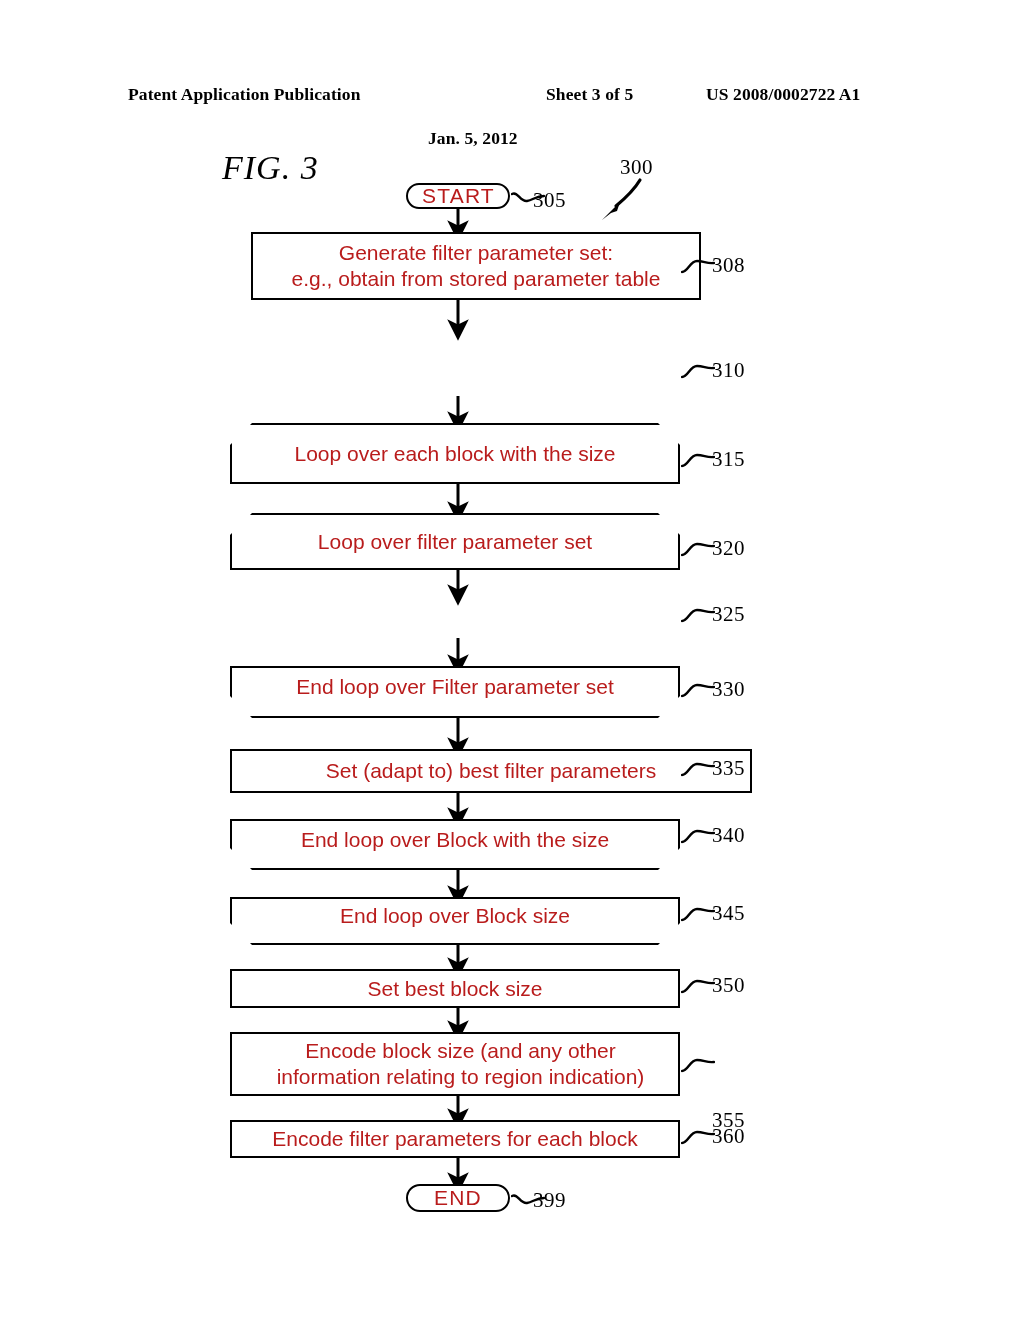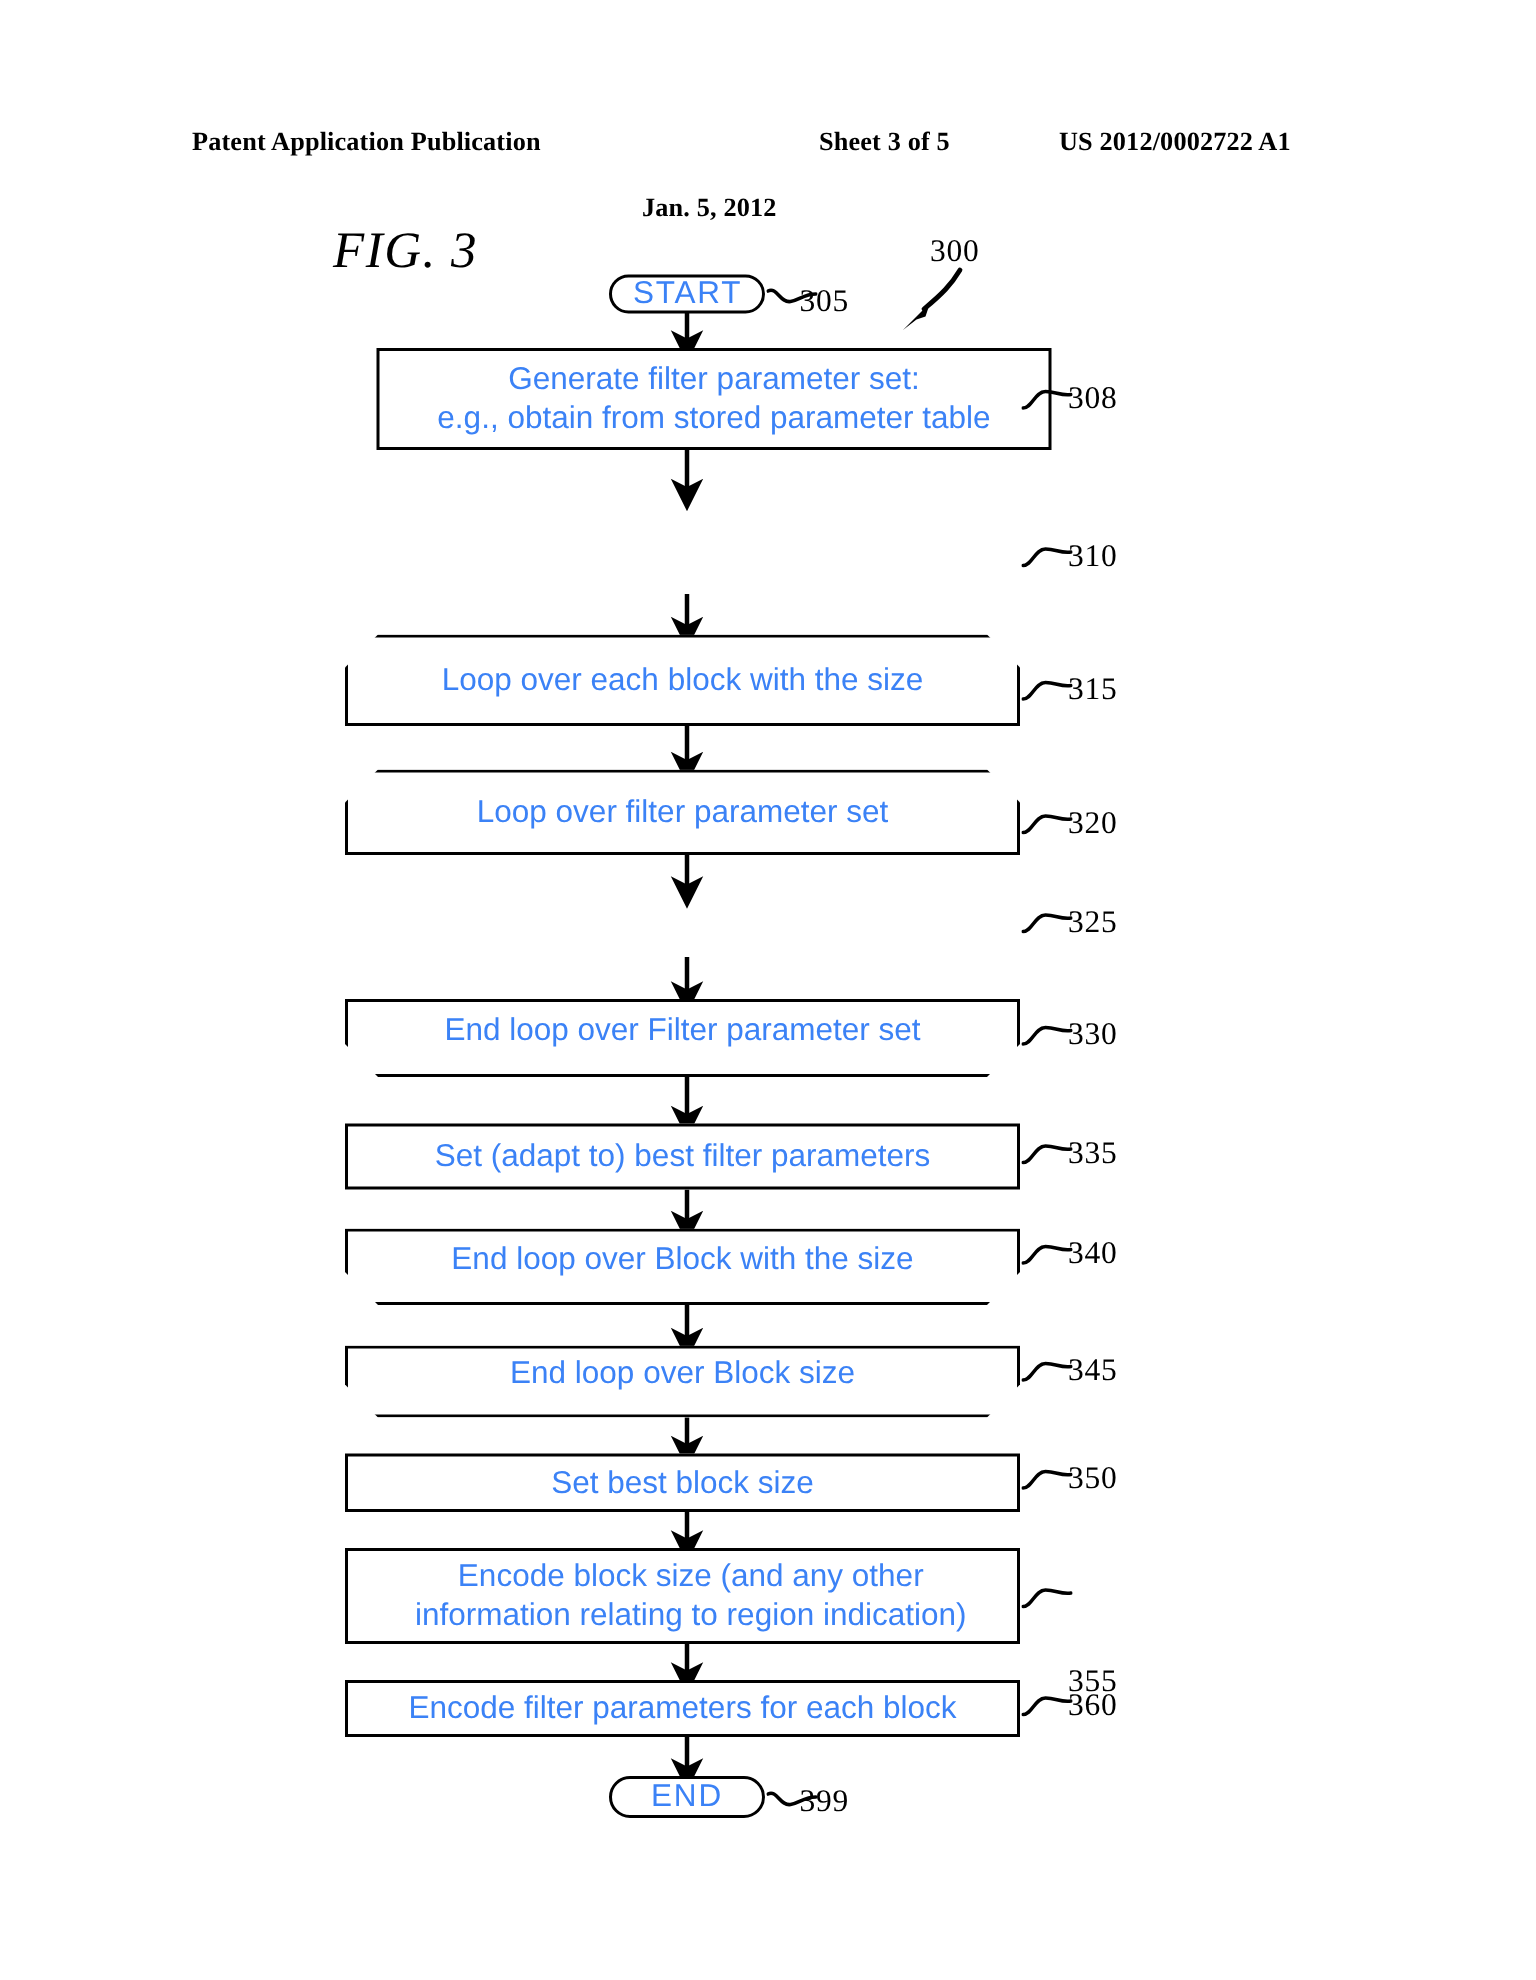--- a/index.html
+++ b/index.html
@@ -76,21 +76,21 @@
   .node {
     position: absolute;
     box-sizing: border-box;
     display: flex;
     align-items: center;
     justify-content: center;
     text-align: center;
     font-family: "Liberation Sans", sans-serif;
     font-size: 21px;
     line-height: 1.22;
-    color: #3b82f6;
+    color: #b91c1c;
     background: #ffffff;
   }
 
   
   .node.process {
     border: 2.4px solid #000;
   }
 
   
   .node.loop-start {
@@ -133,21 +133,21 @@
   
   .connector { position: absolute; }
 </style>
 </head>
 <body>
 
 <div id="page-header">
   <span class="hdr-pub">Patent Application Publication</span>
   <span class="hdr-date">Jan. 5, 2012</span>
   <span class="hdr-sheet">Sheet 3 of 5</span>
-  <span class="hdr-num">US 2012/0002722 A1</span>
+  <span class="hdr-num">US 2008/0002722 A1</span>
 </div>
 
 <div id="fig-title">FIG. 3</div>
 
 <div id="fig-ref-300">300</div>
 <svg id="fig-ref-300-arrow" viewBox="0 0 52 48">
   <path d="M46 4 C40 14, 34 20, 22 30" stroke="#000" stroke-width="3.2" fill="none" stroke-linecap="round"></path>
   <path d="M8 44 L26 26 L23 35 L17 37 Z" fill="#000"></path>
 </svg>
 
@@ -220,21 +220,21 @@
   <div class="refnum" style="left:712px; top:602px;">325</div>
 
   <div class="node loop-end" style="left:230px; top:666px; width:450px; height:52px;">
     <span class="txt" style="position:relative; top:-5px;">End loop over Filter parameter set</span>
   </div>
   <svg class="refsquiggle" style="left:681px; top:682px;" viewBox="0 0 34 18">
     <path d="M1 14 C7 14, 9 3, 16 3 C23 3, 26 6, 33 5" stroke="#000" stroke-width="2.4" fill="none" stroke-linecap="round"></path>
   </svg>
   <div class="refnum" style="left:712px; top:677px;">330</div>
 
-  <div class="node process" style="left:230px; top:749px; width:450px; height:44px;">
+  <div class="node process" style="left:230px; top:749px; width:522px; height:44px;">
     <span class="txt">Set (adapt to) best filter parameters</span>
   </div>
   <svg class="refsquiggle" style="left:681px; top:761px;" viewBox="0 0 34 18">
     <path d="M1 14 C7 14, 9 3, 16 3 C23 3, 26 6, 33 5" stroke="#000" stroke-width="2.4" fill="none" stroke-linecap="round"></path>
   </svg>
   <div class="refnum" style="left:712px; top:756px;">335</div>
 
   <div class="node loop-end" style="left:230px; top:819px; width:450px; height:51px;">
     <span class="txt" style="position:relative; top:-5px;">End loop over Block with the size</span>
   </div>

